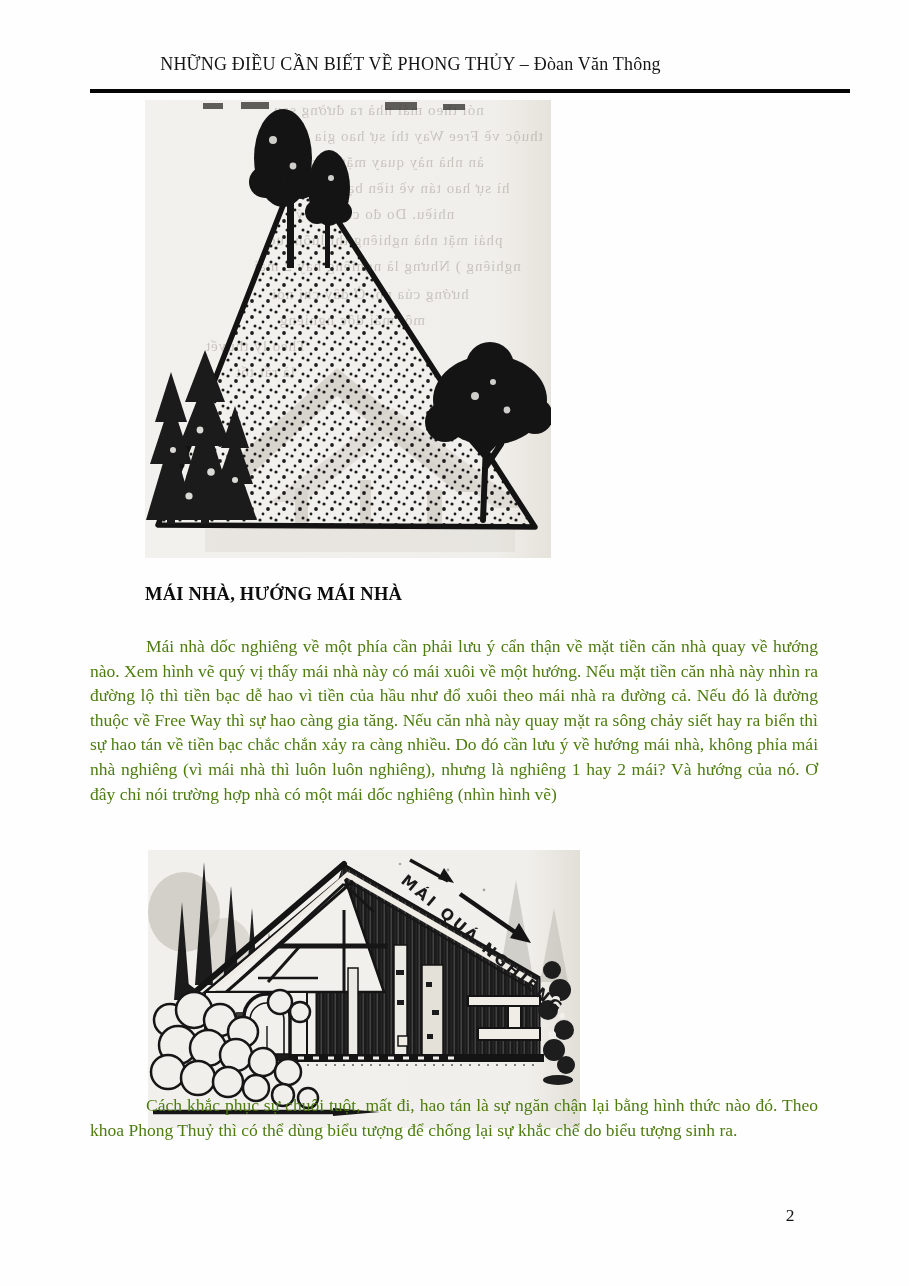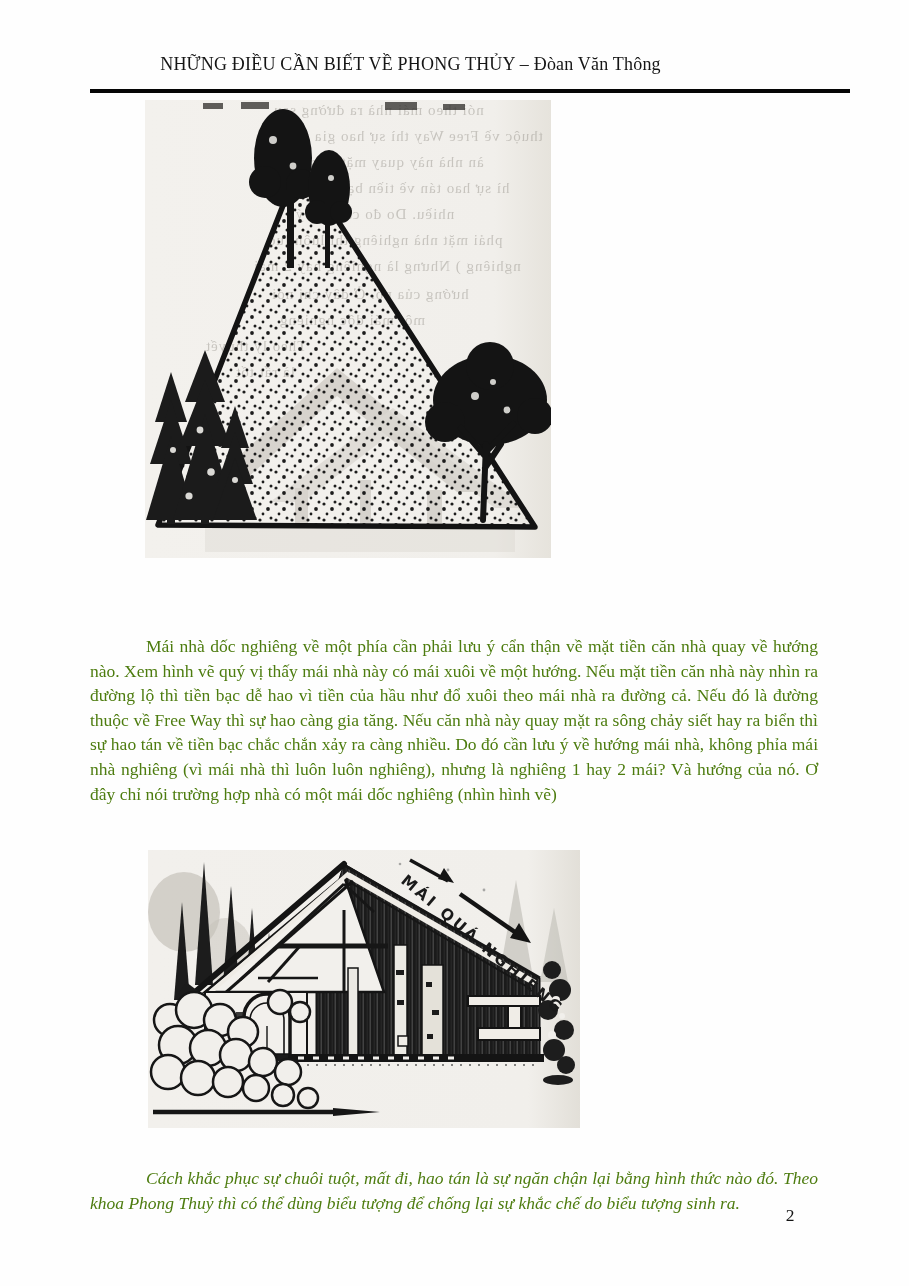--- a/index.html
+++ b/index.html
@@ -32,21 +32,21 @@
   .section-heading{
     position:absolute;left:145px;top:584px;margin:0;
     font-size:18.5px;font-weight:bold;letter-spacing:.2px;color:#0d0d0d;
   }
   .body-text{
     position:absolute;left:90px;width:728px;margin:0;
     font-size:17.5px;line-height:24.6px;text-align:justify;text-indent:56px;
     color:#4d7c0f;
   }
   .p1{top:634px;}
-  .p2{top:1166px;font-style:italic;}
+  .p2{top:1093px;}
   .page-number{
     position:absolute;left:760px;top:1205px;width:60px;text-align:center;
     font-size:17.5px;color:#141414;
   }
 </style>
 </head>
 <body>
 
 <div class="page">
 
@@ -134,20 +134,21 @@
         <circle cx="390" cy="316" r="18" fill="#141414"></circle>
         <circle cx="345" cy="266" r="24" fill="#141414"></circle>
         <path d="M338,420 L341,344 M340,356 L316,328 M341,352 L368,324 M340,368 L356,344" stroke="#141414" stroke-width="6" fill="none" stroke-linecap="round"></path>
         <circle cx="330" cy="296" r="4" fill="#f0eeea" opacity=".85"></circle>
         <circle cx="362" cy="310" r="3.4" fill="#f0eeea" opacity=".85"></circle>
         <circle cx="348" cy="282" r="3" fill="#f0eeea" opacity=".85"></circle>
       </g>
     </svg>
   </div>
 
+  <h2 class="section-heading">MÁI NHÀ, HƯỚNG MÁI NHÀ</h2>
 
   <p class="body-text p1">Mái nhà dốc nghiêng về một phía cần phải lưu ý cẩn thận về mặt tiền căn nhà quay về hướng nào. Xem hình vẽ quý vị thấy mái nhà này có mái xuôi về một hướng. Nếu mặt tiền căn nhà này nhìn ra đường lộ thì tiền bạc dễ hao vì tiền của hầu như đổ xuôi theo mái nhà ra đường cả. Nếu đó là đường thuộc về Free Way thì sự hao càng gia tăng. Nếu căn nhà này quay mặt ra sông chảy siết hay ra biển thì sự hao tán về tiền bạc chắc chắn xảy ra càng nhiều. Do đó cần lưu ý về hướng mái nhà, không phỉa mái nhà nghiêng (vì mái nhà thì luôn luôn nghiêng), nhưng là nghiêng 1 hay 2 mái? Và hướng của nó. Ơ đây chỉ nói trường hợp nhà có một mái dốc nghiêng (nhìn hình vẽ)</p>
 
   <div class="fig fig2">
     <svg width="432" height="278" viewBox="0 0 432 278">
       <defs>
         <pattern id="vhatch" width="7" height="10" patternUnits="userSpaceOnUse">
           <rect width="7" height="10" fill="#1a1a1a"></rect>
           <rect x="4.6" width="1.2" height="10" fill="#4c4c4c"></rect>
           <rect x="1.8" width=".7" height="10" fill="#2f2f2f"></rect>

